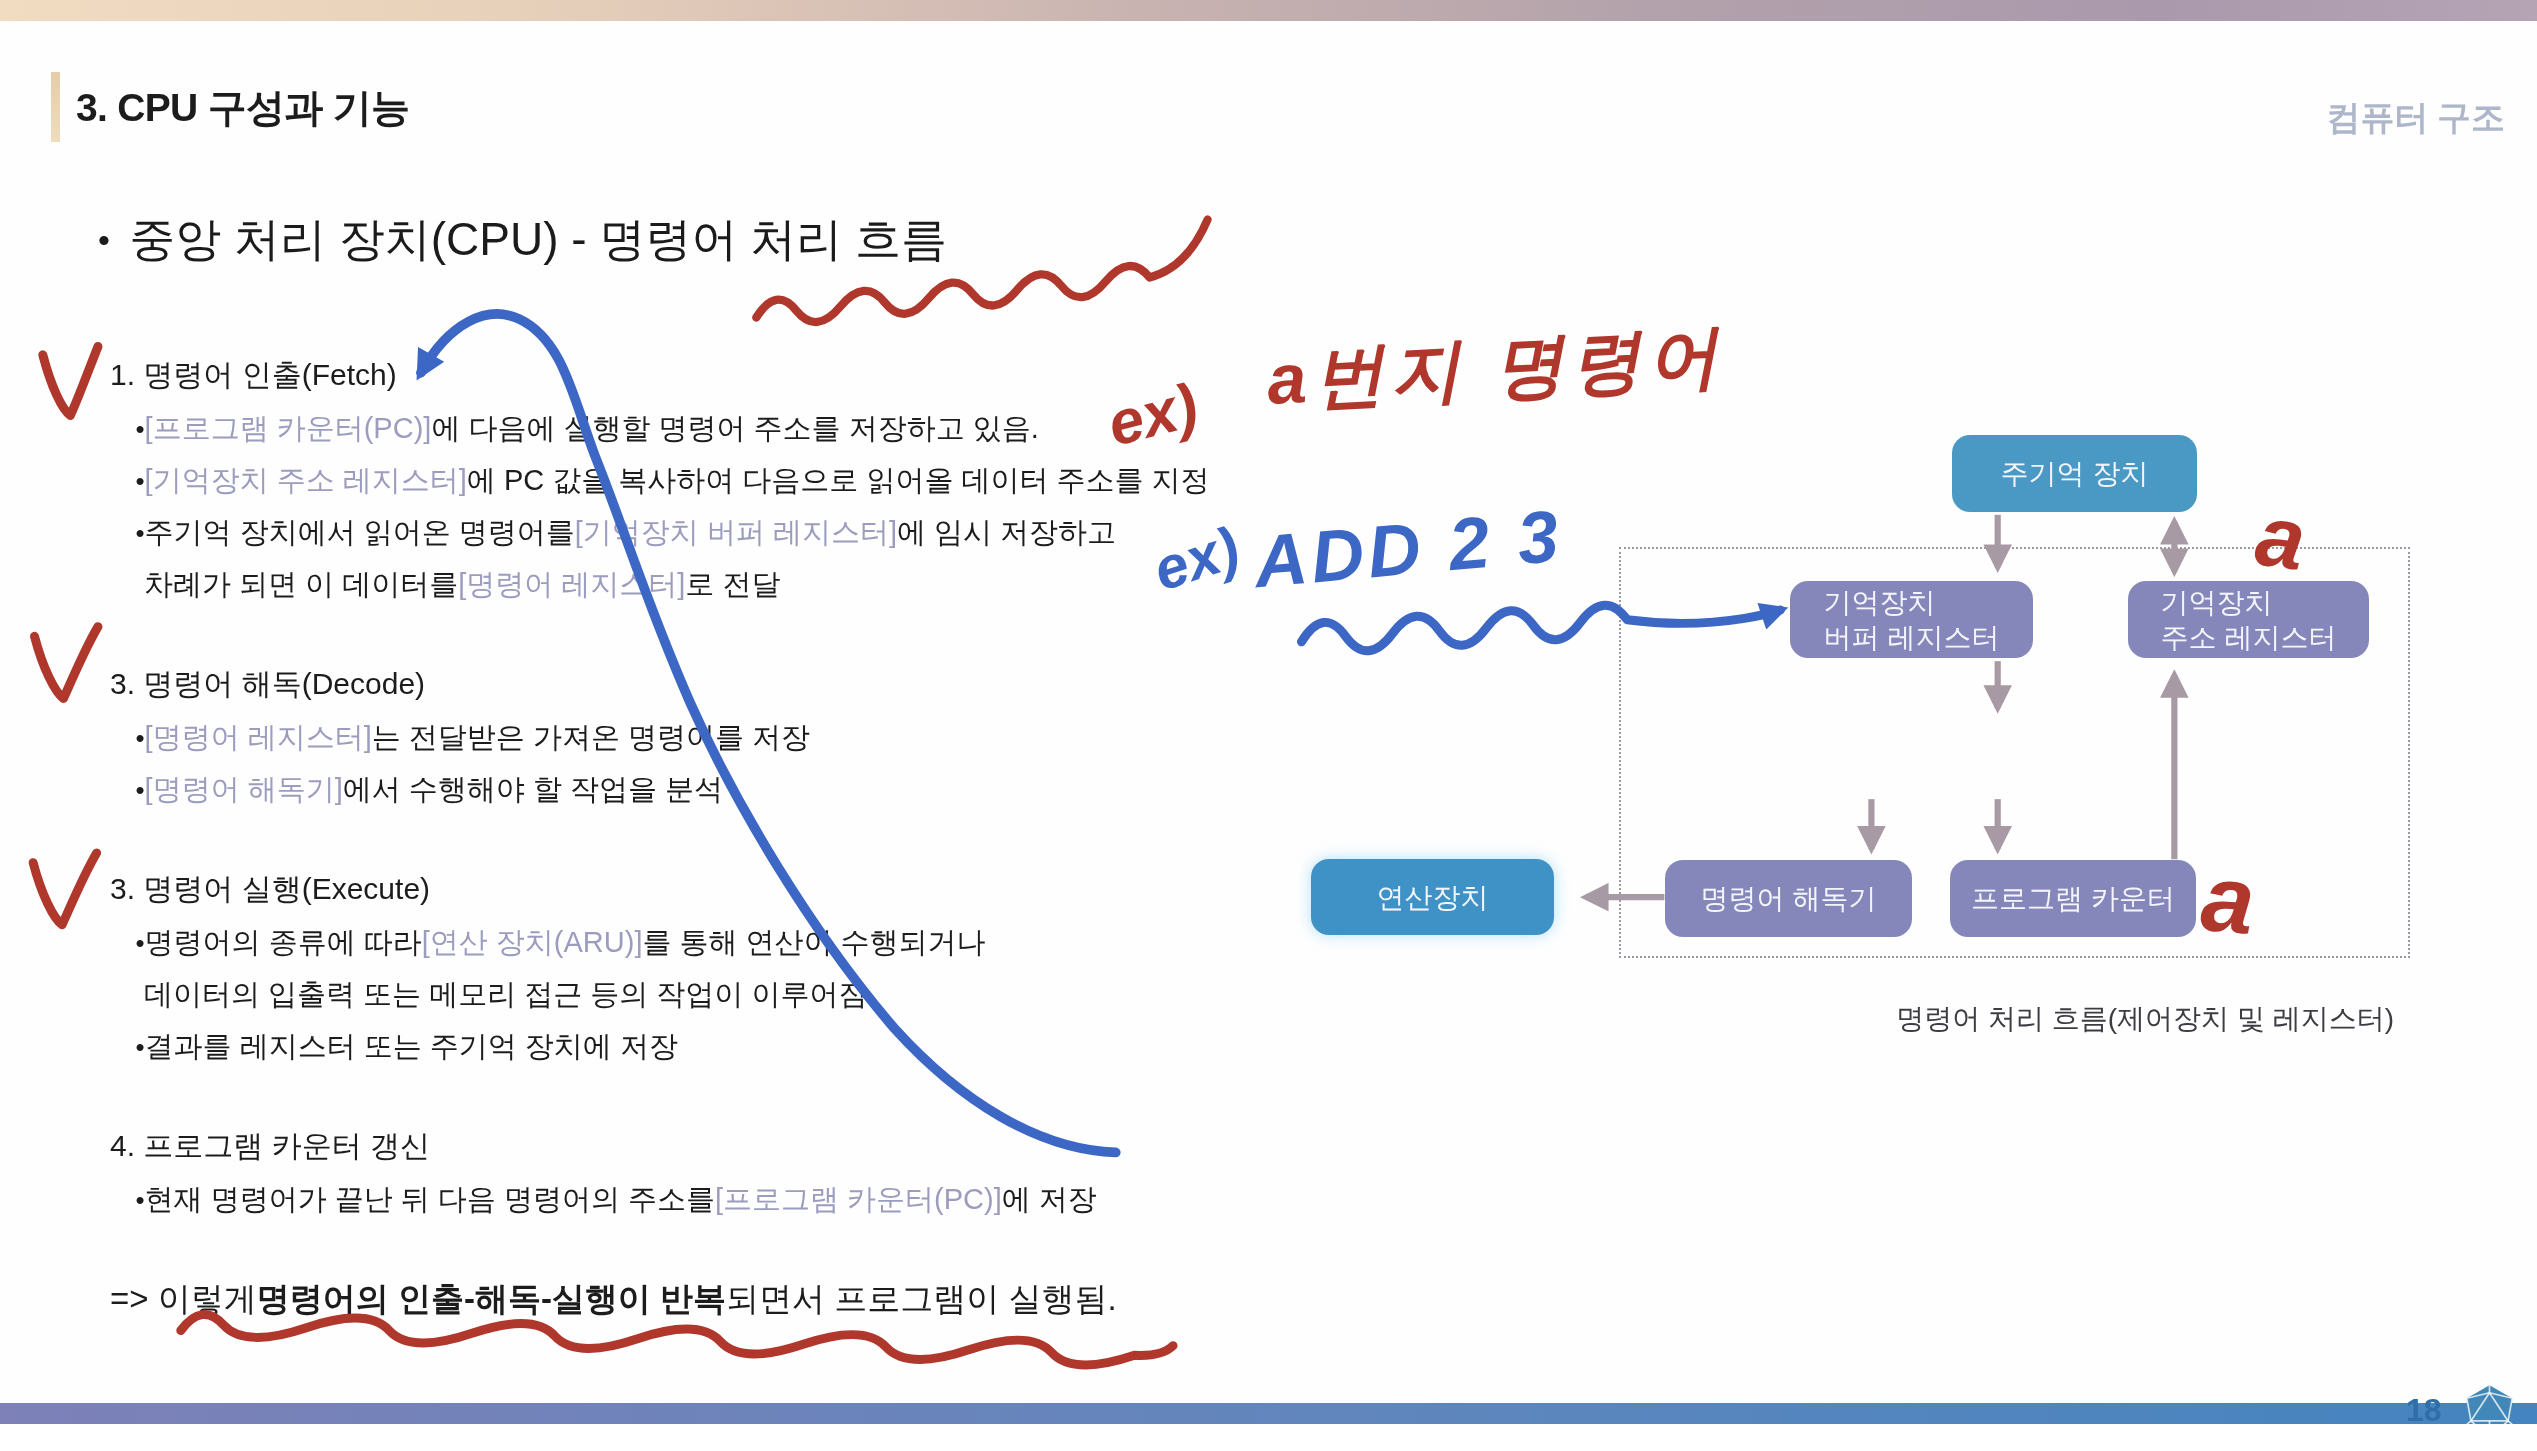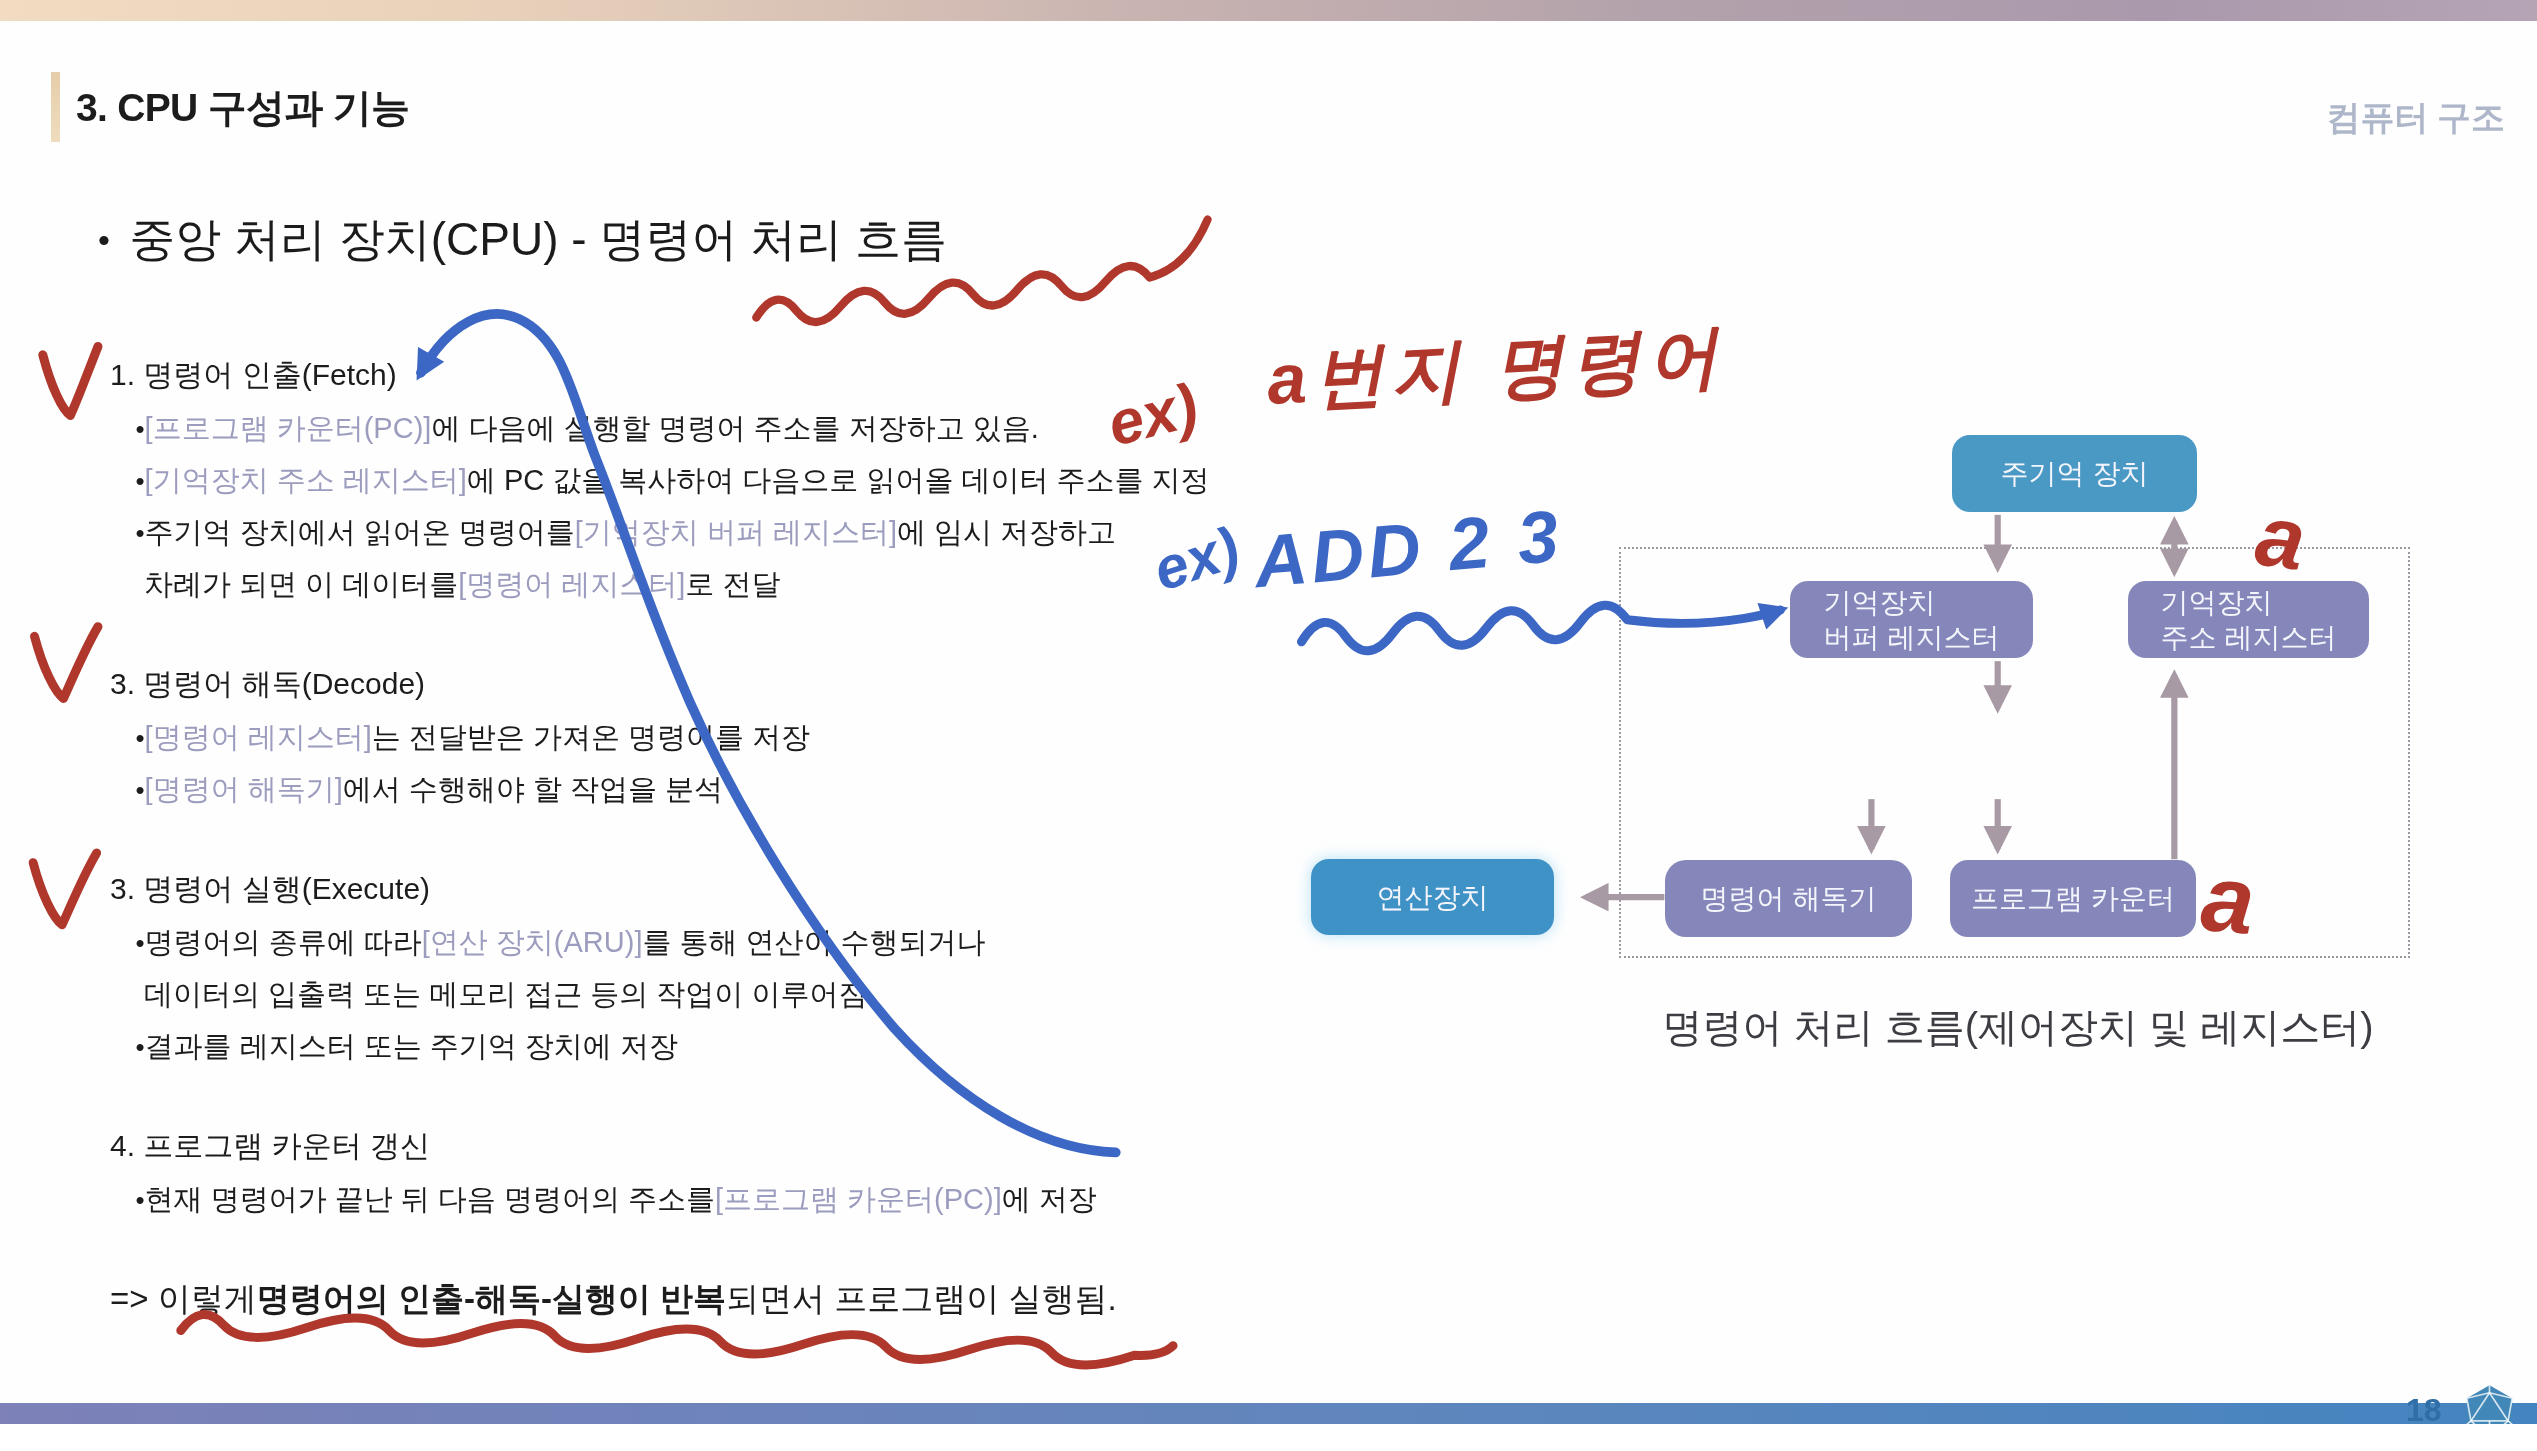--- a/index.html
+++ b/index.html
@@ -40,24 +40,24 @@
   .dbox{position:absolute;display:flex;align-items:center;justify-content:center;
     color:#f3f5fb;font-size:28px;line-height:1.25;border-radius:18px;white-space:pre-line;z-index:2;}
   .teal{background:var(--box_blue);}
   .purple{background:var(--box_purple);}
   #box-main-memory{left:1952px;top:435px;width:245px;height:77px;}
   #box-mbr{left:1790px;top:581px;width:243px;height:77px;}
   #box-mar{left:2128px;top:581px;width:241px;height:77px;}
   #box-ir{left:1793px;top:719px;width:237px;height:77px;}
   #box-alu{left:1311px;top:859px;width:243px;height:76px;background:var(--box_blue_bright);
     box-shadow:0 0 15px rgba(120,200,240,.55);}
-  #box-decoder{left:1665px;top:860px;width:247px;height:77px;border-radius:21px;}
+  #box-decoder{left:1665px;top:860px;width:247px;height:77px;}
   #box-pc{left:1950px;top:860px;width:246px;height:77px;}
-  .caption{position:absolute;left:1642px;top:1000px;width:752px;text-align:center;
-    font-size:40px;color:var(--caption_text);z-index:2;}
+  .caption{position:absolute;left:1642px;top:1000px;width:752px;text-align:right;
+    font-size:28px;color:var(--caption_text);z-index:2;}
 
   
   .hw{position:absolute;z-index:7;font-style:italic;font-weight:600;line-height:1;}
   .hw-red{color:var(--red_pen);}
   .hw-blue{color:var(--blue_pen);}
   #hw-red-ex{left:1108px;top:384px;font-size:62px;transform:rotate(-14deg);}
   #hw-red-extext{left:1267px;top:333px;font-size:70px;letter-spacing:7px;transform:rotate(-3deg);}
   #hw-blue-ex{left:1154px;top:530px;font-size:59px;transform:rotate(-18deg);}
   #hw-blue-extext{left:1254px;top:512px;font-size:73px;letter-spacing:4.1px;transform:rotate(-5deg);}
   #hw-red-a-top{left:2257px;top:494px;font-size:86px;transform:rotate(8deg);}

